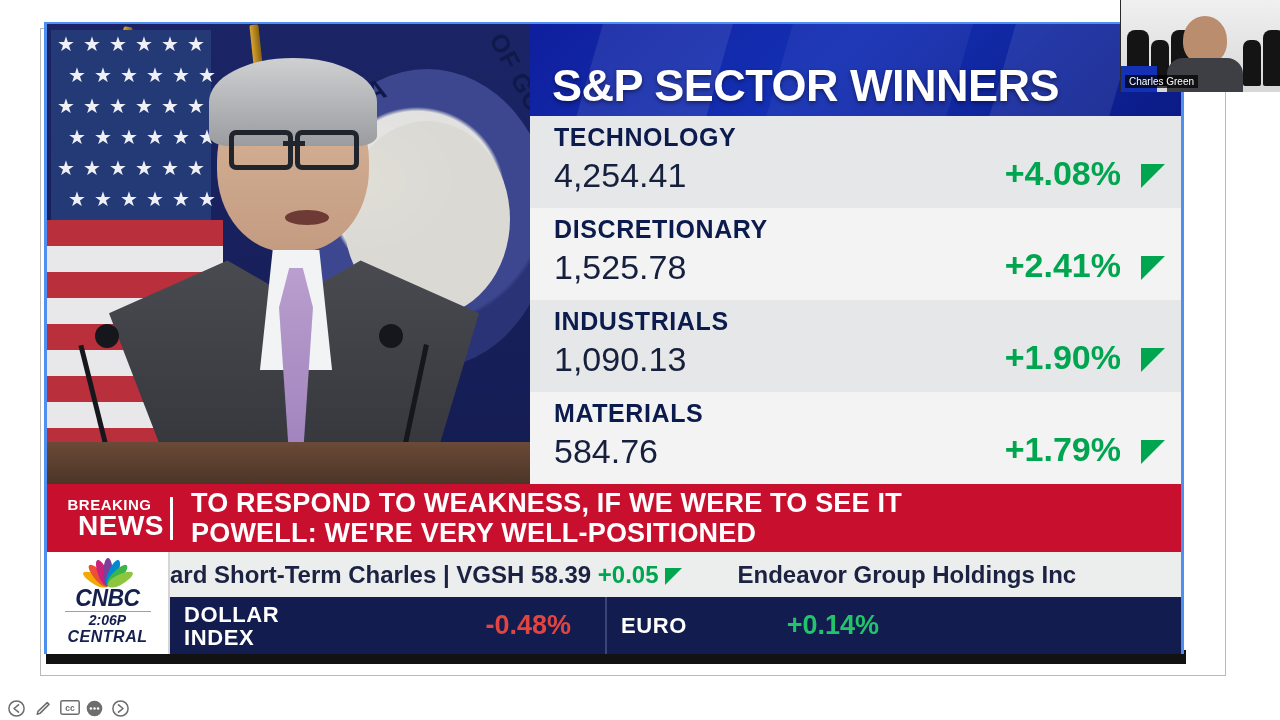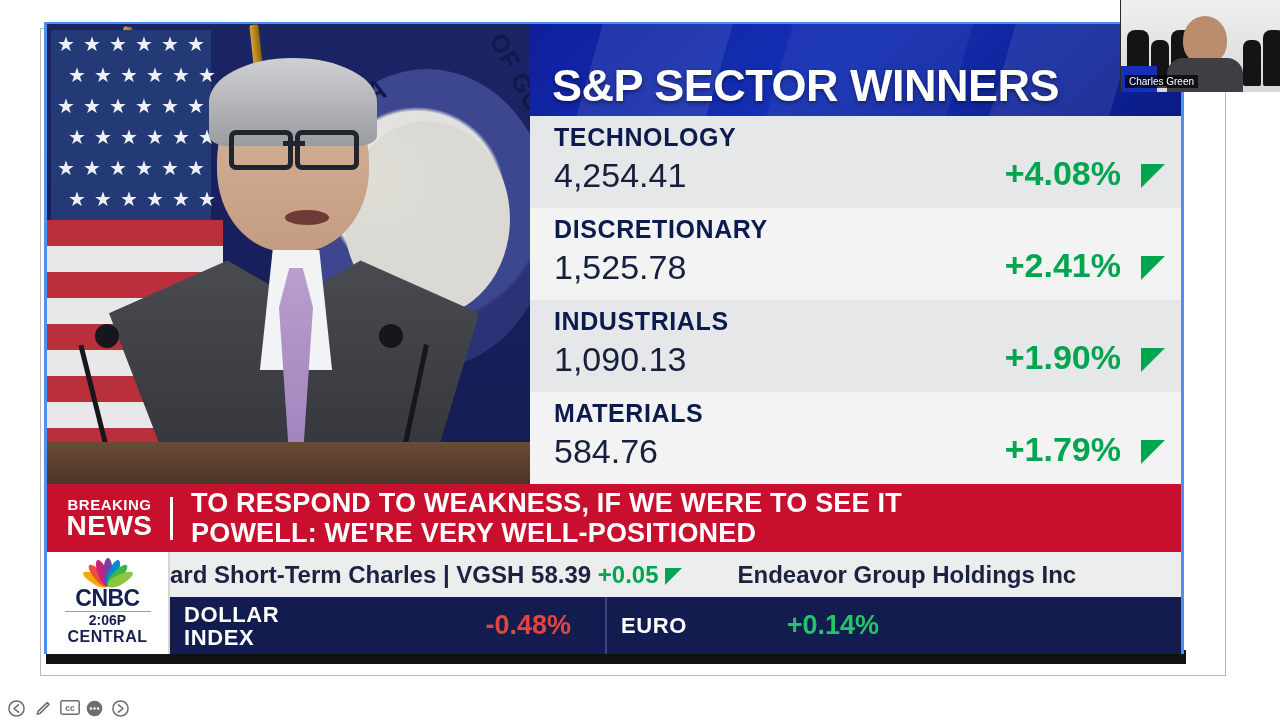--- a/index.html
+++ b/index.html
@@ -118,21 +118,21 @@
   
   #breaking{
     position:absolute; left:0; top:460px; width:1140px; height:68px;
     background:#c8102e; display:flex; align-items:center;
   }
   #bn-badge{
     width:118px; text-align:center; color:#ffffff; line-height:1.0;
     border-right:3px solid #ffffff; padding-right:6px; margin-left:8px;
   }
   #bn-badge .bn1{ font-size:15px; font-weight:700; letter-spacing:.5px; }
-  #bn-badge .bn2{ font-size:28px; font-weight:700; letter-spacing:.5px; }
+  #bn-badge .bn2{ font-size:28px; font-weight:700; letter-spacing:.5px;text-align:right; }
   #bn-text{ margin-left:18px; color:#ffffff; font-weight:700;
     font-size:27px; line-height:1.13; letter-spacing:.2px; }
 
   
   #ticker{
     position:absolute; left:0; top:528px; width:1140px; height:45px;
     background:#eceded; display:flex; align-items:center; overflow:hidden;
   }
   #ticker-items{ margin-left:123px; white-space:nowrap; color:#1b2242;
     font-size:24px; font-weight:600; }
@@ -145,20 +145,21 @@
   
   #databar{
     position:absolute; left:0; top:573px; width:1140px; height:57px;
     background:#131c4e; display:flex; align-items:stretch;
   }
   #cnbc-box{
     position:absolute; left:0; top:-45px; width:123px; height:102px;
     background:#ffffff; border-right:2px solid #d5d5d5;
     display:flex; flex-direction:column; align-items:center; justify-content:flex-start;
     padding-top:4px;
+    font-style:italic;
   }
   #peacock{ width:58px; height:30px; position:relative; }
   .feather{ position:absolute; bottom:0; left:29px; width:10px; height:28px;
     border-radius:50% 50% 50% 50% / 60% 60% 40% 40%; transform-origin:bottom center; }
   #cnbc-word{ color:#16204e; font-size:23px; font-weight:700; letter-spacing:-.5px;
     line-height:24px; }
   #cnbc-rule{ width:86px; height:1px; background:#9aa0b5; margin:1px 0 1px; }
   #cnbc-time{ color:#16204e; font-size:14px; font-weight:700; line-height:15px; }
   #cnbc-zone{ color:#16204e; font-size:16px; font-weight:700; letter-spacing:.5px; }
 

